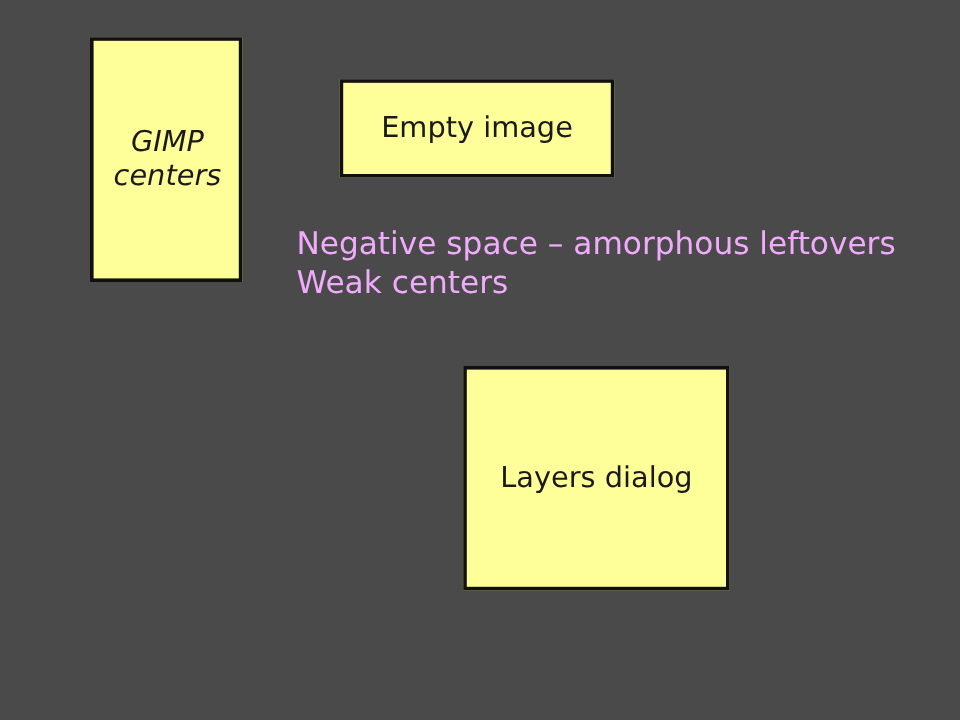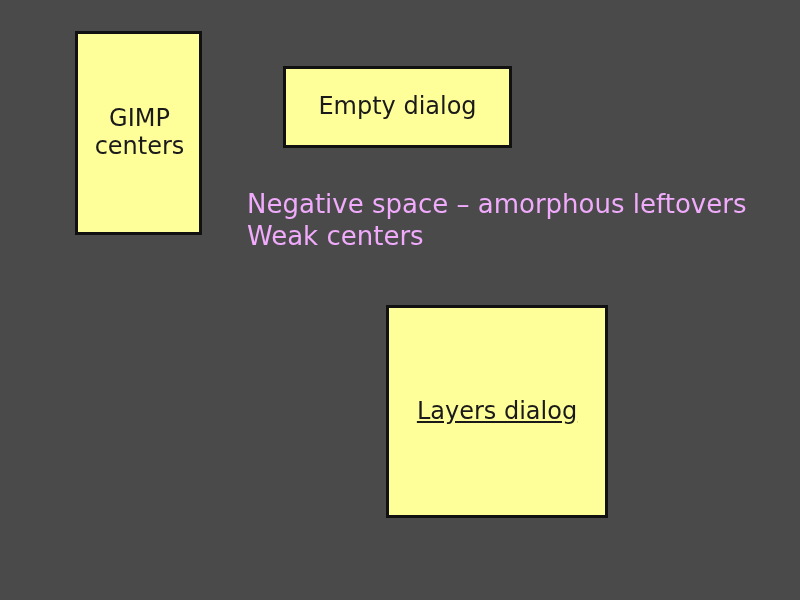--- a/index.html
+++ b/index.html
@@ -34,35 +34,35 @@
     left: 75px;
     top: 31px;
     width: 127px;
     height: 204px;
     font-size: 24px;
   }
   #box-toolbar .box-label {
     white-space: nowrap;
     position: relative;
     left: 1px;
+    font-style: italic;
   }
   #box-empty-image {
     left: 283px;
     top: 66px;
     width: 229px;
     height: 82px;
     font-size: 24px;
   }
   #box-layers-dialog {
     left: 386px;
     top: 305px;
     width: 222px;
-    height: 213px;
+    height: 187px;
     font-size: 24px;
-    text-decoration: underline;
   }
   #annotation {
     position: absolute;
     left: 247px;
     top: 188px;
     width: 550px;
     color: #f0abfc;
     font-size: 26px;
     line-height: 32px;
     white-space: nowrap;
@@ -77,21 +77,21 @@
 <div id="canvas">
 
   <div class="box" id="box-toolbar">
     <span class="box-label">
       <span>GIMP</span><br>
       <span>centers</span>
     </span>
   </div>
 
   <div class="box" id="box-empty-image">
-    <span class="box-label">Empty dialog</span>
+    <span class="box-label">Empty image</span>
   </div>
 
   <div class="box" id="box-layers-dialog">
     <span class="box-label">Layers dialog</span>
   </div>
 
   <div id="annotation">
     <span class="annotation-line">Negative space – amorphous leftovers</span>
     <span class="annotation-line">Weak centers</span>
   </div>

